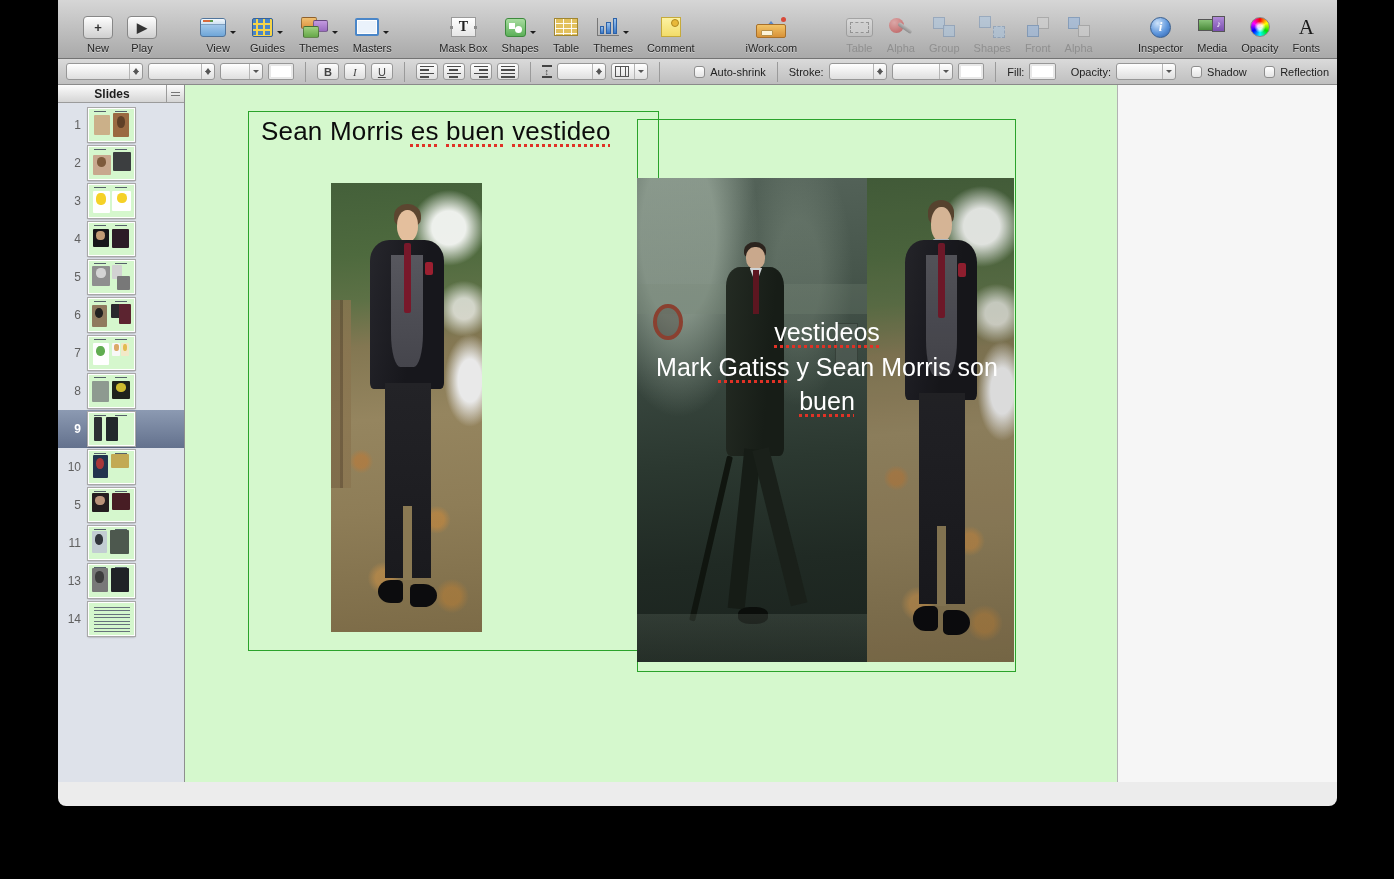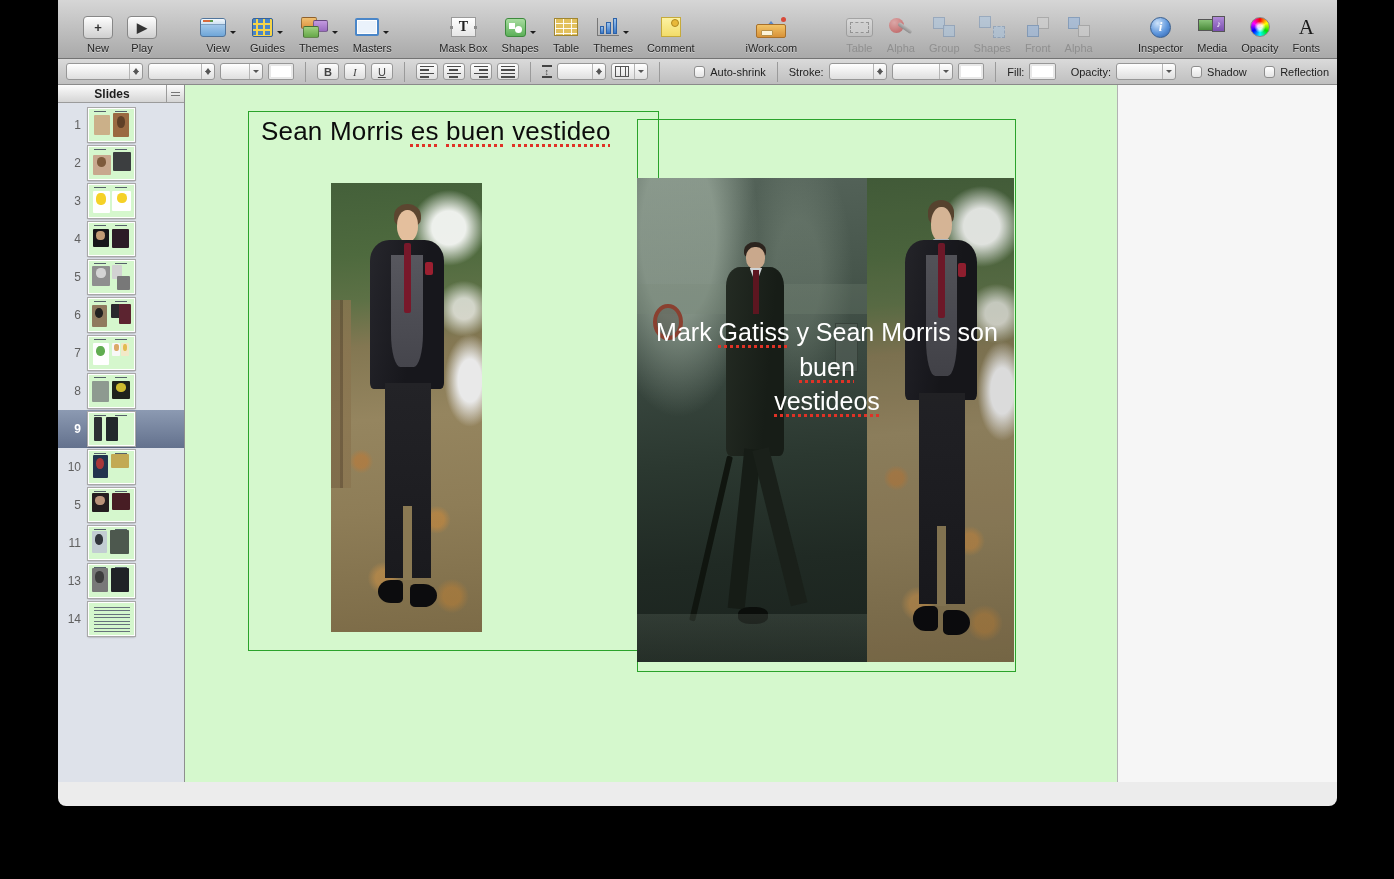--- a/index.html
+++ b/index.html
@@ -673,22 +673,22 @@
               <i class="ph-vest"></i>
               <i class="ph-tie2"></i>
               <i class="ph-tie"></i>
             <i class="ph-pocket"></i>
               <i class="ph-pants"></i>
               <i class="ph-leggap"></i>
               <i class="ph-shoe1"></i>
               <i class="ph-shoe2"></i>
           </div>
           <div class="overlay-text">
+            <div><span class="sp">vestideos</span></div>
             <div><span>Mark </span><span class="sp">Gatiss</span><span> y Sean Morris son </span><span class="sp">buen</span></div>
-            <div><span class="sp">vestideos</span></div>
           </div>
 
         </div>
         <div class="offslide"></div>
       </div>
     </div>
 
 
   </div>
 </div>

